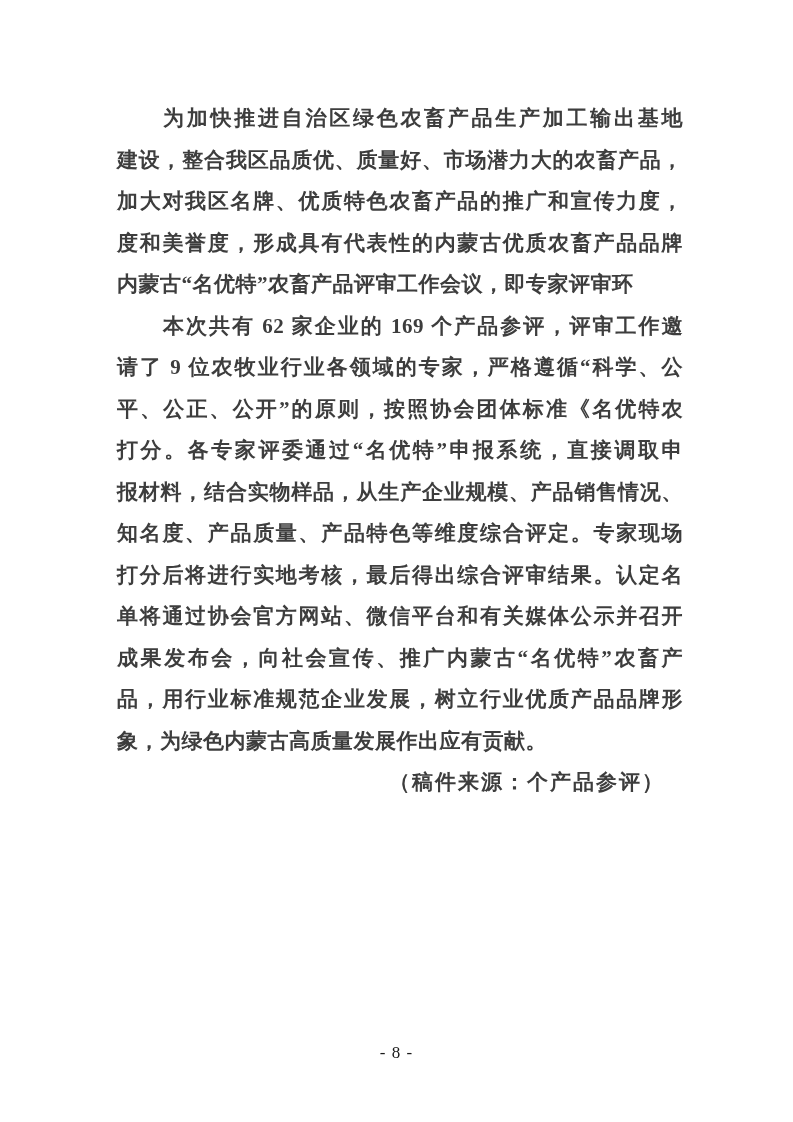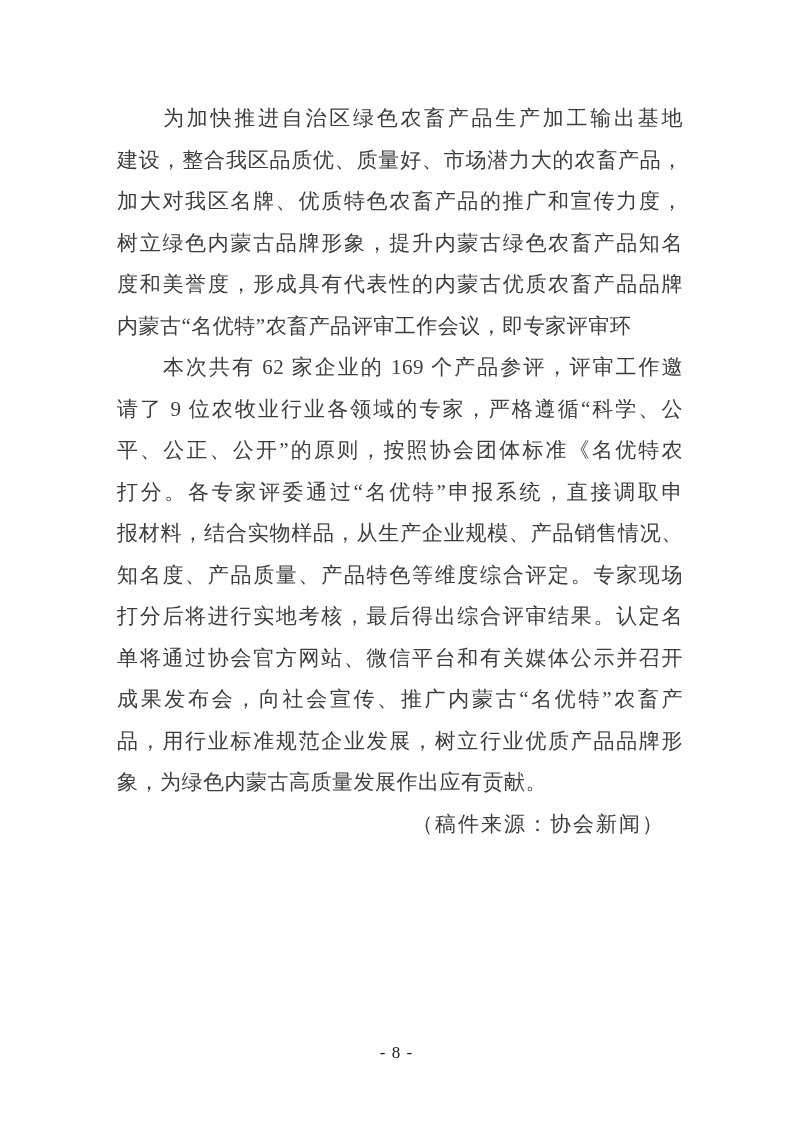--- a/index.html
+++ b/index.html
@@ -18,20 +18,21 @@
     width: 793px;
     height: 1122px;
     background: #ffffff;
     overflow: hidden;
   }
   .text-block {
     position: absolute;
     left: 117px;
     top: 98px;
     width: 566px;
+    font-weight: bold;
   }
   .line {
     font-size: 21px;
     line-height: 41.5px;
     white-space: nowrap;
     text-align: justify;
     text-align-last: justify;
     text-justify: inter-character;
     letter-spacing: 0.5px;
   }
@@ -67,39 +68,38 @@
 <body>
 
 <div class="page">
   <div class="text-block">
 
     <div class="para">
 
     <div class="line">为加快推进自治区绿色农畜产品生产加工输出基地</div>
         <div class="line">建设，整合我区品质优、质量好、市场潜力大的农畜产品，</div>
         <div class="line">加大对我区名牌、优质特色农畜产品的推广和宣传力度，</div>
-        <div class="line">树立绿色内蒙古品牌形象，提升内蒙古绿色农畜产品知名</div>
         <div class="line">度和美誉度，形成具有代表性的内蒙古优质农畜产品品牌</div>
         <div class="line">内蒙古“名优特”农畜产品评审工作会议，即专家评审环</div>
       </div>
 
     <div class="para">
 
     <div class="line">本次共有 62 家企业的 169 个产品参评，评审工作邀</div>
         <div class="line">请了 9 位农牧业行业各领域的专家，严格遵循“科学、公</div>
         <div class="line">平、公正、公开”的原则，按照协会团体标准《名优特农</div>
         <div class="line">打分。各专家评委通过“名优特”申报系统，直接调取申</div>
         <div class="line">报材料，结合实物样品，从生产企业规模、产品销售情况、</div>
         <div class="line">知名度、产品质量、产品特色等维度综合评定。专家现场</div>
         <div class="line">打分后将进行实地考核，最后得出综合评审结果。认定名</div>
         <div class="line">单将通过协会官方网站、微信平台和有关媒体公示并召开</div>
         <div class="line">成果发布会，向社会宣传、推广内蒙古“名优特”农畜产</div>
         <div class="line">品，用行业标准规范企业发展，树立行业优质产品品牌形</div>
         <div class="line">象，为绿色内蒙古高质量发展作出应有贡献。</div>
       </div>
 
-    <div class="source-line">（稿件来源：协会新闻）</div>
+    <div class="source-line">（稿件来源：个产品参评）</div>
   </div>
 
   <div class="footer">
     <span class="page-number">- 8 -</span>
   </div>
 </div>
 
 </body></html>

